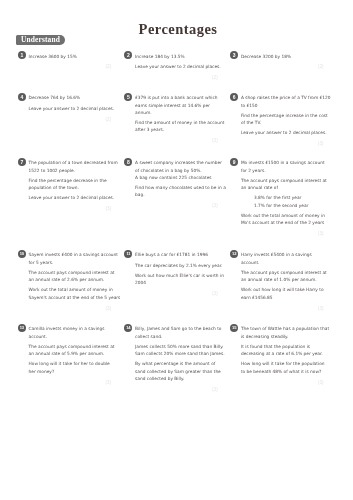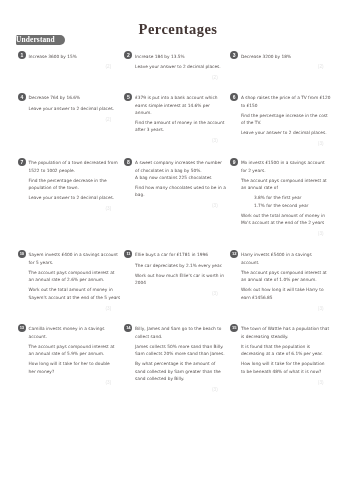--- a/index.html
+++ b/index.html
@@ -4,21 +4,21 @@
 <style>
   html,body{margin:0;padding:0;background:#ffffff;}
   body{width:353px;height:500px;font-family:"DejaVu Sans",sans-serif;overflow:hidden;}
   .page{position:relative;width:353px;height:500px;background:#fff;}
 
   .title{position:absolute;left:0;width:353px;top:23.4px;text-align:center;
          font-family:"Liberation Serif",serif;font-weight:bold;font-size:14.5px;
          letter-spacing:0.45px;color:#433634;line-height:12px;text-indent:3px;}
 
   .badge{position:absolute;left:16px;top:35px;width:49px;height:10px;line-height:10.3px;
-         border-radius:1.5px 5px 5px 1.5px;background:#6f6f6f;color:#fff;
+         border-radius:1.5px 5px 5px 1.5px;background:#6f6f6f;color:#fff;text-align:center;
          font-family:"Liberation Serif",serif;font-size:7.4px;font-weight:bold;
          letter-spacing:.15px;white-space:nowrap;box-sizing:border-box;}
 
   .q{position:absolute;width:95px;}
   .num{position:absolute;left:-0.1px;top:-1.3px;width:7.9px;height:7.9px;border-radius:50%;
        background:#5a5a5c;color:#fff;font-size:5px;line-height:8.1px;text-align:center;
        font-weight:bold;letter-spacing:-0.1px;font-family:"Liberation Sans",sans-serif;
        overflow:hidden;}
   .num.w2{font-size:4.1px;letter-spacing:-0.2px;line-height:8.8px;}
   .body{margin-left:10.6px;width:95px;}

